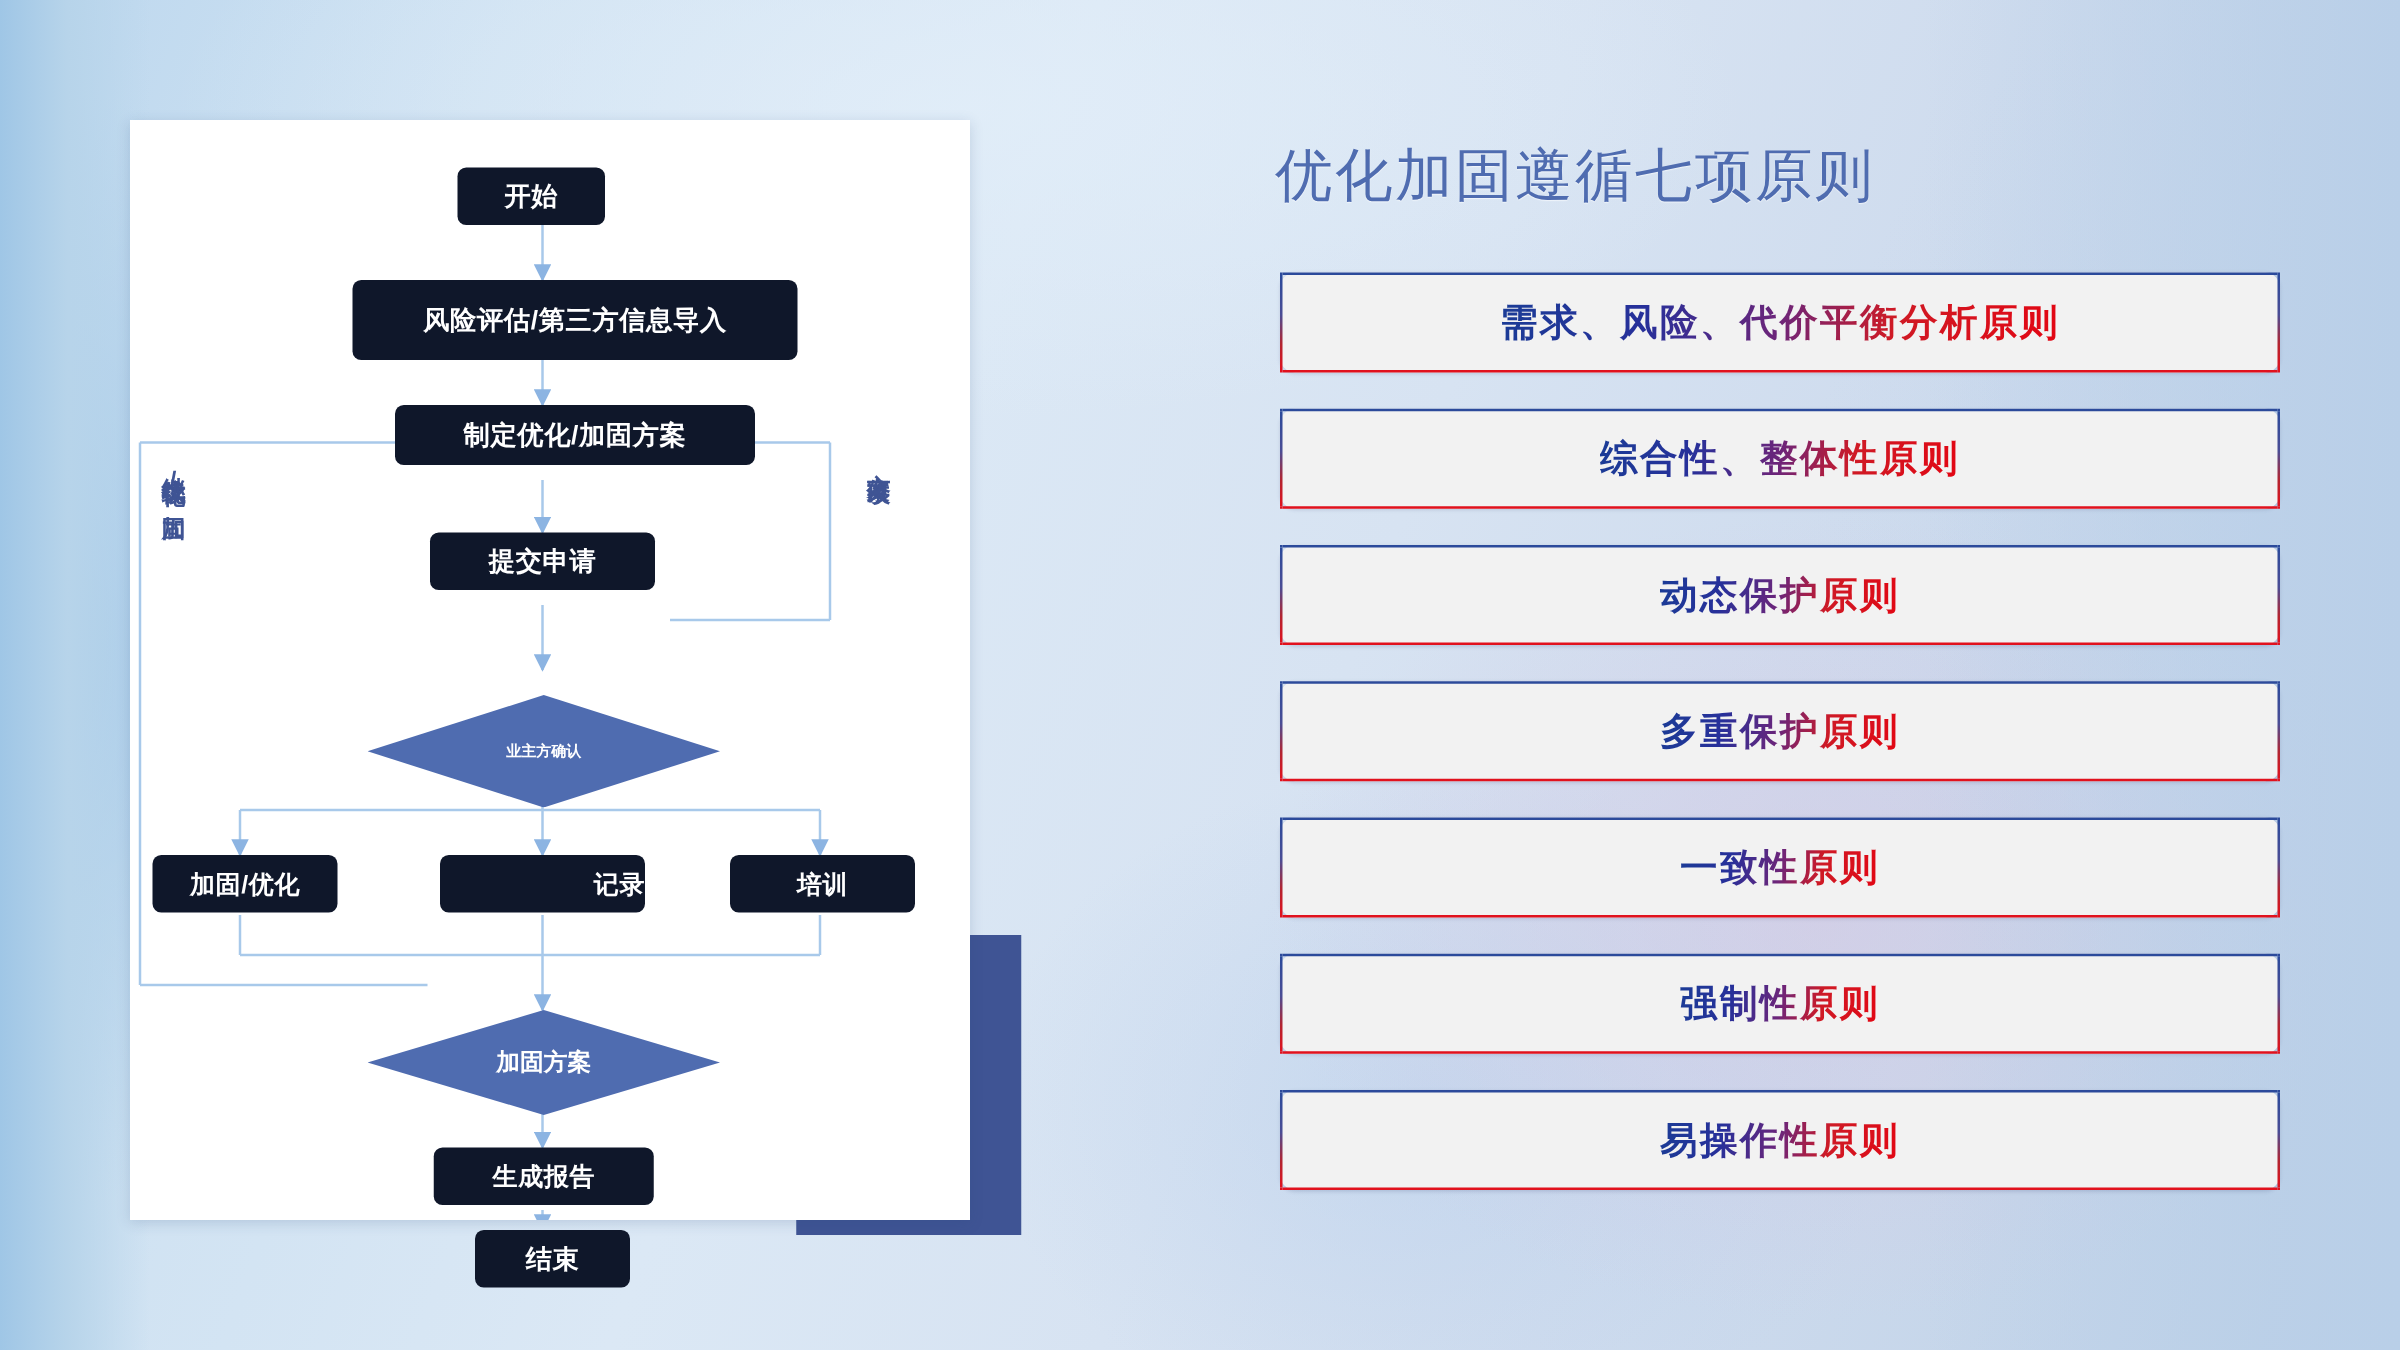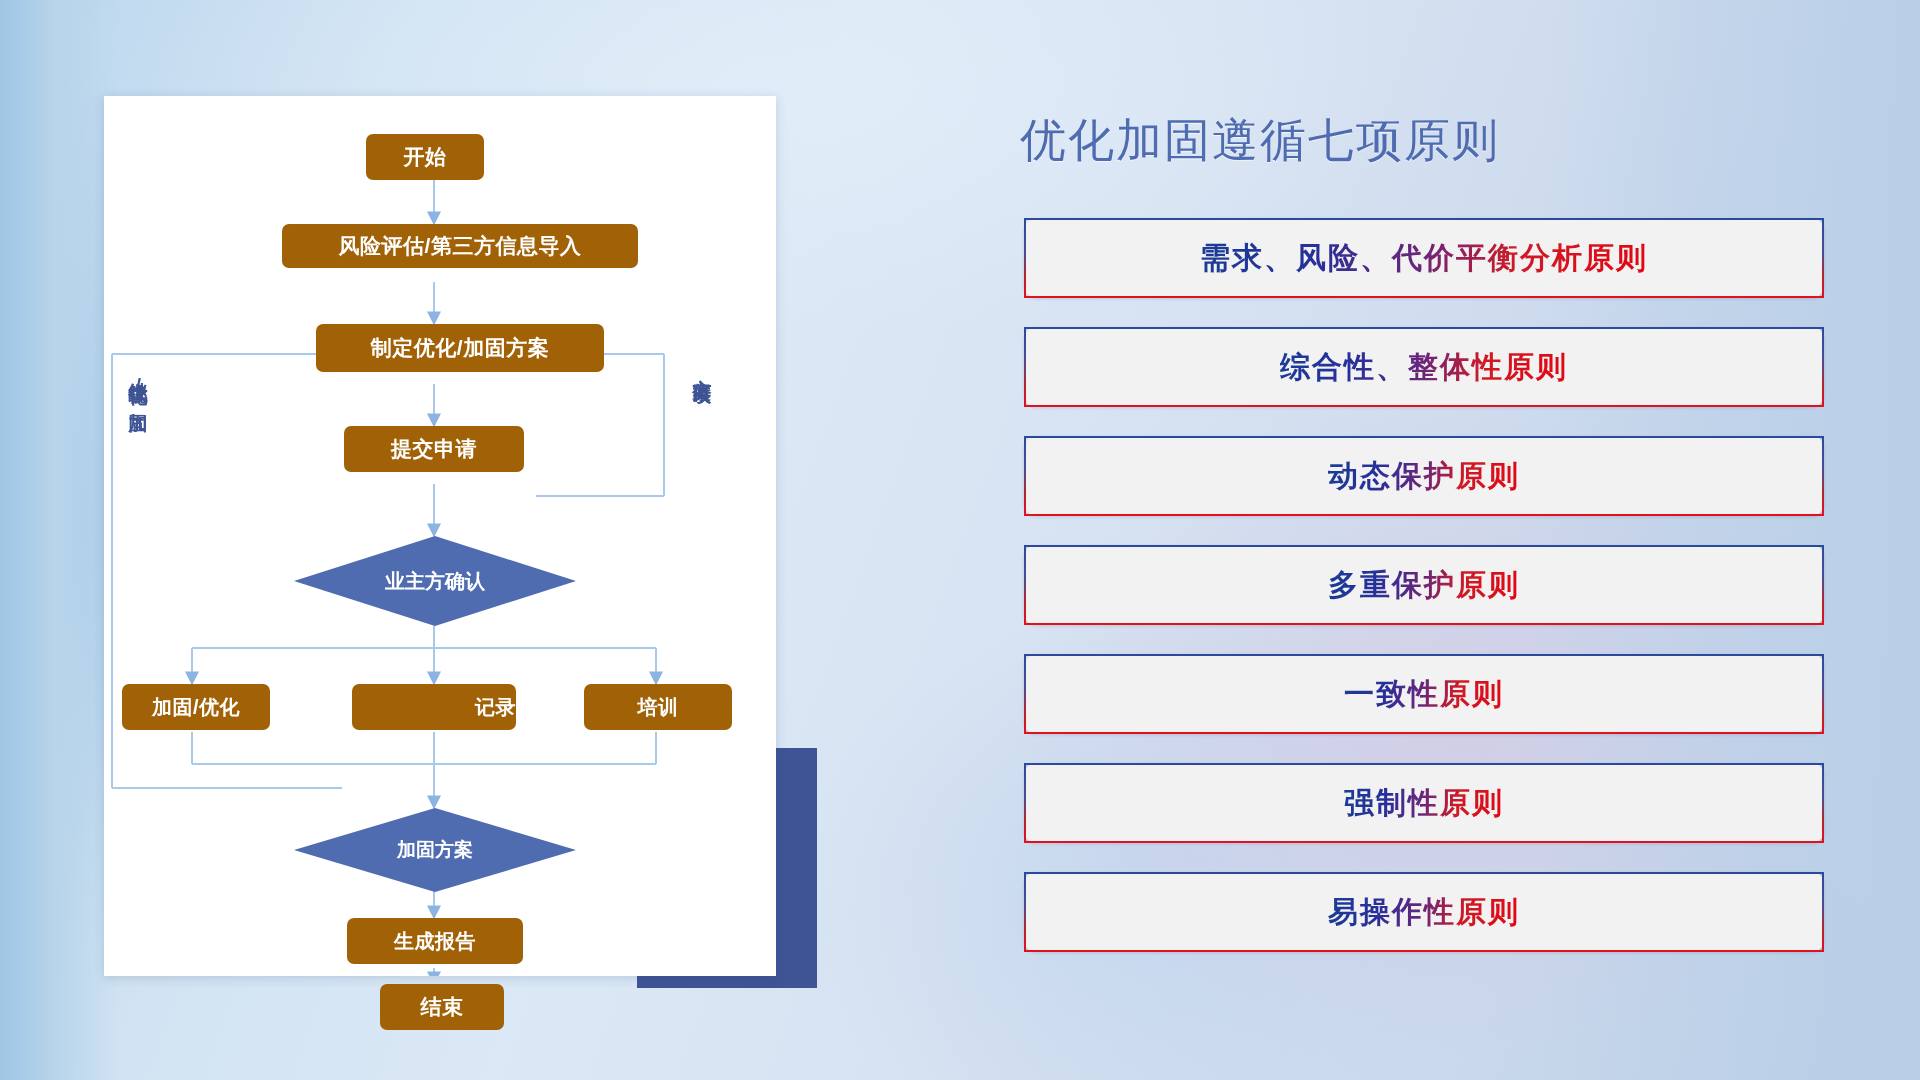--- a/index.html
+++ b/index.html
@@ -26,21 +26,21 @@
     background:linear-gradient(270deg,#b9cfe8 0%,rgba(185,207,232,0) 100%);}
 
   
   #flow-shadow{position:absolute;left:637px;top:748px;width:180px;height:240px;
     background:#3f5494;z-index:1;}
   #flow-card{position:absolute;left:104px;top:96px;width:672px;height:880px;
     background:#ffffff;z-index:2;box-shadow:0 2px 10px rgba(40,70,120,.18);}
   #flow-svg{position:absolute;left:0;top:0;width:672px;height:880px;}
 
   .fnode{position:absolute;z-index:3;display:flex;align-items:center;justify-content:center;
-    background:#a16207;color:#ffffff;border-radius:7px;font-weight:bold;
+    background:#0f172a;color:#ffffff;border-radius:7px;font-weight:bold;
     letter-spacing:.5px;box-sizing:border-box;}
   .fdia{position:absolute;z-index:3;display:flex;align-items:center;justify-content:center;
     color:#ffffff;font-weight:bold;}
   .fdia .dshape{position:absolute;inset:0;background:#4f6cb0;
     clip-path:polygon(50% 0%,100% 50%,50% 100%,0% 50%);}
   .fdia .dtext{position:relative;z-index:1;}
 
   .vlabel{position:absolute;z-index:3;color:#3f5494;font-weight:bold;
     writing-mode:vertical-rl;text-orientation:upright;letter-spacing:2px;
     line-height:1.05;}
@@ -116,33 +116,33 @@
       <path d="M330,790 L330,822" marker-end="url(#ah)"></path>
 
       <path d="M330,872 L330,888" marker-end="url(#ah)"></path>
     </g>
   </svg>
 
   <div class="fnode" style="left:262px;top:38px;width:118px;height:46px;font-size:21px;">
     <span>开始</span>
   </div>
 
-  <div class="fnode" style="left:178px;top:128px;width:356px;height:44px;font-size:21px;">
+  <div class="fnode" style="left:178px;top:128px;width:356px;height:64px;font-size:21px;">
     <span>风险评估/第三方信息导入</span>
   </div>
 
   <div class="fnode" style="left:212px;top:228px;width:288px;height:48px;font-size:21px;">
     <span>制定优化/加固方案</span>
   </div>
 
   <div class="fnode" style="left:240px;top:330px;width:180px;height:46px;font-size:21px;">
     <span>提交申请</span>
   </div>
 
-  <div class="fdia" style="left:190px;top:440px;width:282px;height:90px;font-size:20px;">
+  <div class="fdia" style="left:190px;top:460px;width:282px;height:90px;font-size:12px;">
     <span class="dshape"></span>
     <span class="dtext">业主方确认</span>
   </div>
 
   <div class="fnode" style="left:18px;top:588px;width:148px;height:46px;font-size:20px;">
     <span>加固/优化</span>
   </div>
 
   <div class="fnode" style="left:248px;top:588px;width:164px;height:46px;font-size:20px;justify-content:flex-end;">
     <span>记录</span>

